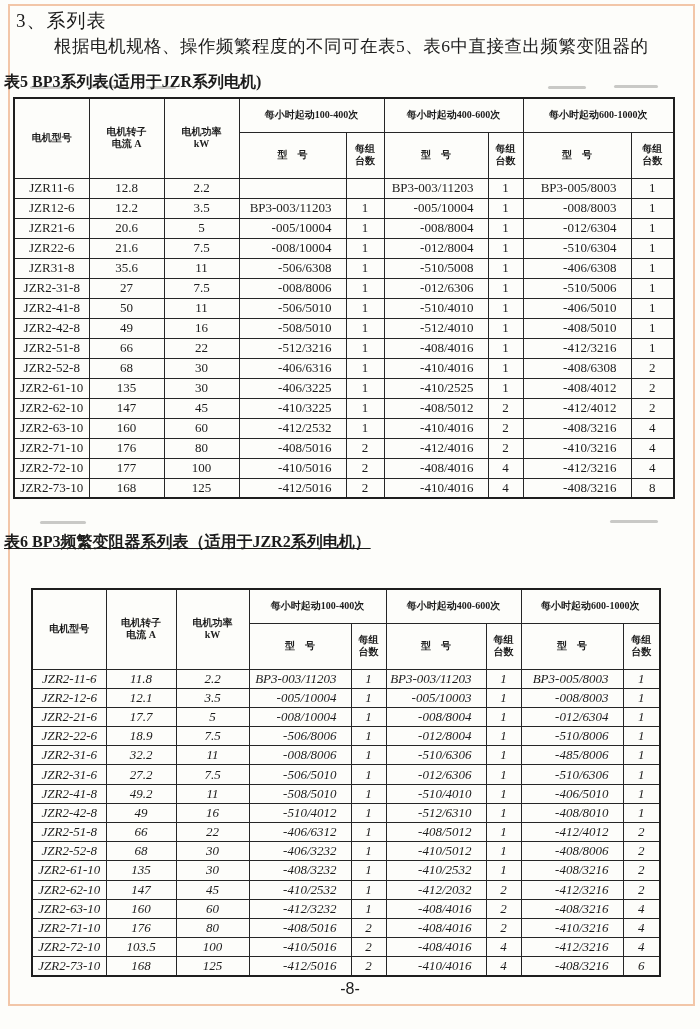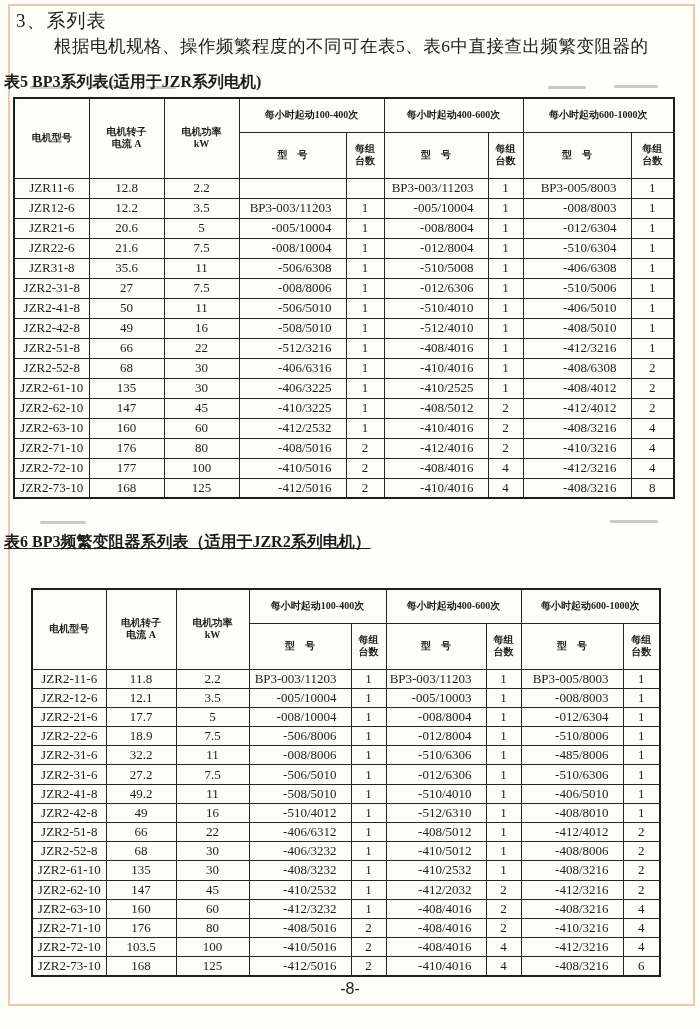--- a/index.html
+++ b/index.html
@@ -30,21 +30,21 @@
 
   table { border-collapse:collapse; table-layout:fixed; position:absolute; background:#fdfdfa; }
   table.t5 { left:13px; top:97px; width:660px; }
   table.t6 { left:31px; top:588px; width:628px; }
   th, td { border:1.5px solid #262626; overflow:hidden; white-space:nowrap; }
   table { border:2px solid #1e1e1e; }
   thead th { font-weight:bold; font-size:10px; text-align:center; line-height:1.25; }
   tr.group-row { height:34px; }
   tr.sub-row { height:46px; }
   .t5 tbody tr { height:20px; }
-  .t6 tbody tr { height:19.2px; }
+  .t6 tbody tr { height:19.2px;font-style:italic; }
   tbody td { font-size:13px; }
   td.center { text-align:center; }
   td.right { text-align:right; padding-right:14px; }
   .two-line { display:block; line-height:1.25; }
   .page-number {
     position:absolute; left:0; top:980px; width:700px; text-align:center;
     font-size:16px; font-family:"Liberation Sans","DejaVu Sans",sans-serif;
   }
   .scan-dash { position:absolute; background:#c9c9c6; height:3px; border-radius:2px; }
 </style>

